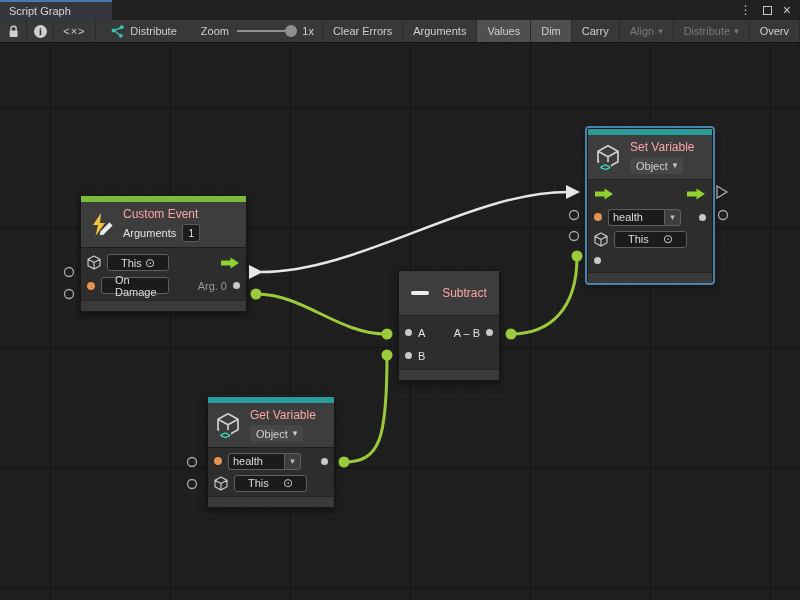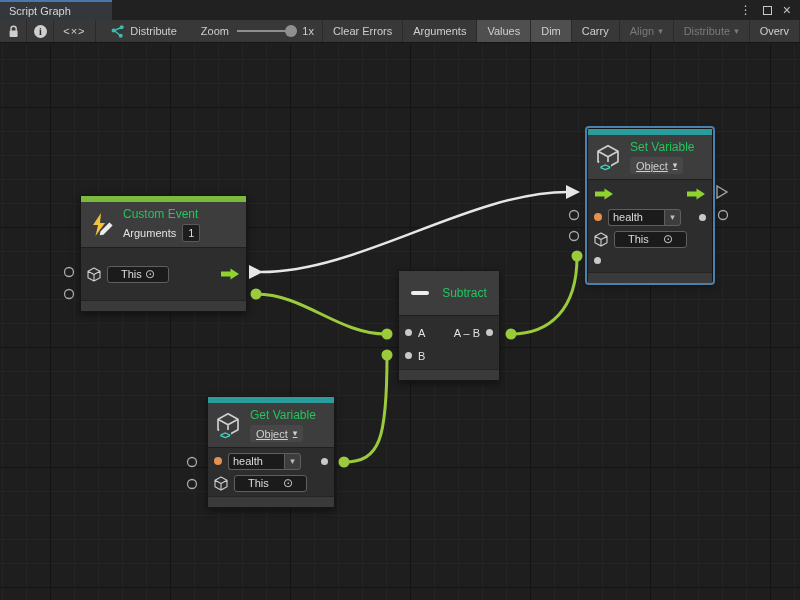--- a/index.html
+++ b/index.html
@@ -49,39 +49,39 @@
   
   .node{position:absolute;display:flex;flex-direction:column;background:#2d2d2d;
         border:1px solid #161616;border-radius:2px;box-sizing:border-box;
         box-shadow:0 3px 8px rgba(0,0,0,.45);font-size:11px;color:#e2e2e2;}
   .node.selected{outline:2px solid var(--selection);}
   .colorbar{height:6px;flex:none;}
   .bar-green{background:var(--bar_green);}
   .bar-teal{background:var(--teal);}
   .nhead{background:#3d3d3d;display:flex;align-items:center;gap:8px;padding:5px 8px;flex:none;border-bottom:1px solid #1f1f1f;}
   .nhead .hcol{display:flex;flex-direction:column;gap:3px;}
-  .ntitle{font-size:12px;color:#22c55e;}
+  .ntitle{font-size:12px;color:#fca5a5;}
   .nbody{flex:1;display:flex;flex-direction:column;justify-content:center;padding:2px 0;}
   .nrow{display:flex;align-items:center;gap:6px;padding:0 6px;}
   .nfoot{height:10px;background:#3a3a3a;border-top:1px solid #242424;flex:none;}
 
   .port-dot{width:8px;height:8px;border-radius:50%;flex:none;}
   .dot-orange{background:var(--orange);}
   .dot-gray{width:7px;height:7px;background:#c9c9c9;}
 
   .field{background:#1b1b1b;border:1px solid #5f5f5f;border-radius:3px;height:17px;
          display:flex;align-items:center;padding:0 13px;color:#dcdcdc;box-sizing:border-box;}
   .field .tgt{margin-left:auto;color:#c9c9c9;font-size:12px;line-height:1;}
   .combo{display:flex;height:17px;}
   .combo .cfield{background:#1b1b1b;border:1px solid #5f5f5f;border-right:0;border-radius:3px 0 0 3px;
                  display:flex;align-items:center;padding:0 4px;color:#dcdcdc;box-sizing:border-box;}
   .combo .cbtn{width:17px;background:#3d3d3d;border:1px solid #5f5f5f;border-radius:0 3px 3px 0;
                display:flex;align-items:center;justify-content:center;color:#bdbdbd;box-sizing:border-box;}
   .objdd{background:#474747;border-radius:3px;height:17px;display:inline-flex;align-items:center;
-         gap:5px;padding:0 6px;color:#cfcfcf;align-self:flex-start;text-decoration:underline;}
+         gap:5px;padding:0 6px;color:#cfcfcf;align-self:flex-start;}
   .muted{color:#9a9a9a;}
   .argbox{width:16px;height:16px;background:#1d1d1d;border:1px solid #5a5a5a;border-radius:2px;
           display:flex;align-items:center;justify-content:center;color:#dcdcdc;}
   .minus-glyph{width:18px;height:4px;background:#efefef;border-radius:2px;flex:none;}
   .varicon{position:relative;width:26px;height:26px;flex:none;}
   .varicon .codebr{position:absolute;left:3px;bottom:-3px;background:#3d3d3d;color:var(--teal_bright);
                    font-weight:bold;font-size:10px;letter-spacing:-1px;padding:0 1px;}
   .spacer{margin-left:auto;}
   svg{display:block;}
   .wires{position:absolute;inset:0;pointer-events:none;}
@@ -175,20 +175,28 @@
           </svg>
           <span class="field" style="width:62px;">
             <span>This</span>
             <span class="tgt">⊙</span>
           </span>
           <span class="spacer"></span>
           <svg width="20" height="12" viewBox="0 0 20 12">
             <path d="M1 3.5 h9.5 V0.5 L19 6 l-8.5 5.5 V8.5 H1 z" fill="var(--flow_green)"></path>
           </svg>
         </div>
+        <div class="nrow" style="height:23px;">
+          <span class="port-dot dot-orange"></span>
+          <span class="field" style="width:68px;">
+            <span>On Damage</span>
+          </span>
+          <span class="muted spacer">Arg. 0</span>
+          <span class="port-dot dot-gray"></span>
+        </div>
       </div>
       <div class="nfoot"></div>
     </div>
 
     <div class="node" style="left:398px;top:226px;width:102px;height:111px;">
       <div class="nhead" style="justify-content:center;gap:13px;height:34px;">
         <span class="minus-glyph"></span>
         <span class="ntitle">Subtract</span>
       </div>
       <div class="nbody" style="justify-content:flex-start;padding-top:6px;gap:2px;">

